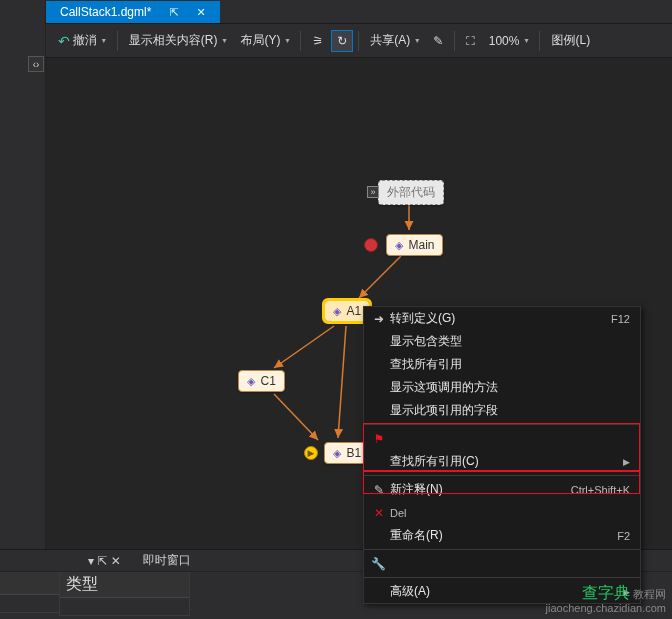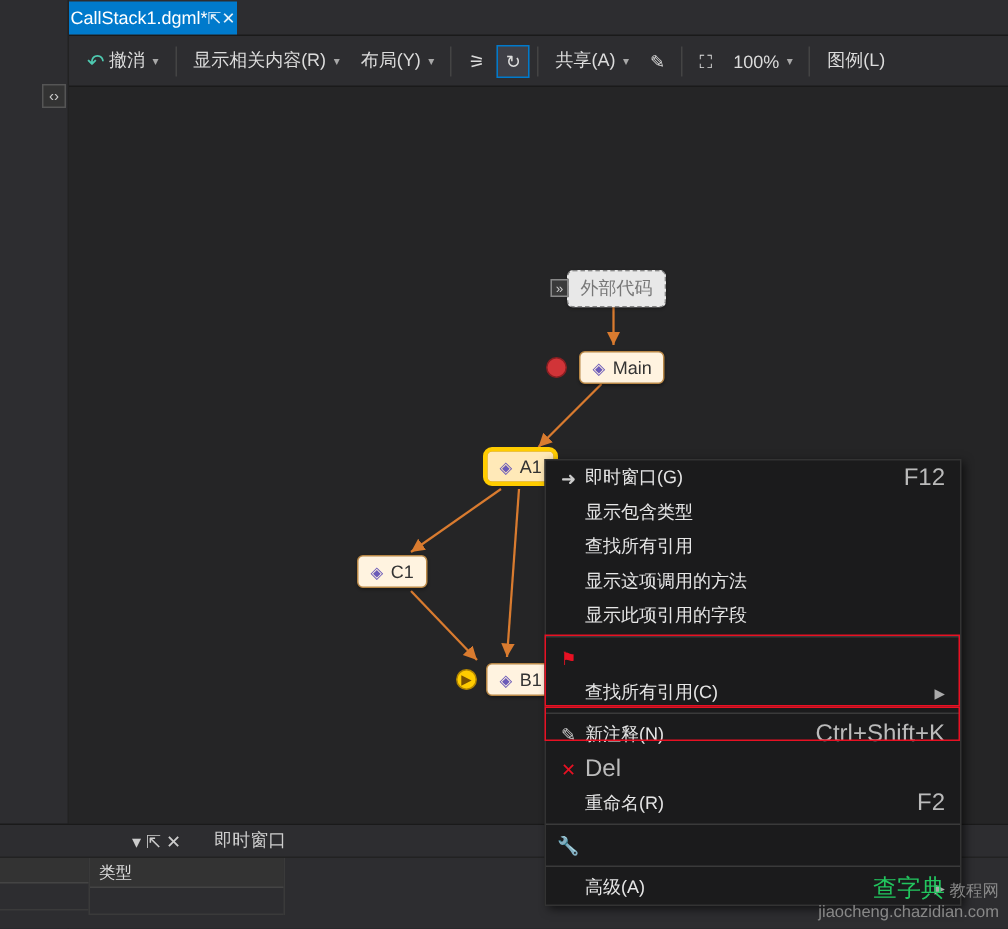--- a/index.html
+++ b/index.html
@@ -1,20 +1,20 @@
 <!DOCTYPE html>
 <html><head>
 <meta charset="utf-8">
 <style>
 * { margin: 0; padding: 0; box-sizing: border-box; font-family: "Microsoft YaHei", "Segoe UI", sans-serif; }
 body { background: #2d2d30; color: #f1f1f1; width: 672px; height: 619px; position: relative; overflow: hidden; font-size: 12px; }
 
 
 .tab-bar { background: #2d2d30; height: 24px; display: flex; align-items: flex-end; padding-left: 46px; border-bottom: 1px solid #1a1a1a; }
-.tab { background: #007acc; color: #fff; height: 22px; display: flex; align-items: center; padding: 0 1px; gap: 0; font-size: 12px; justify-content: flex-end; }
+.tab { background: #007acc; color: #fff; height: 22px; display: flex; align-items: center; padding: 0 14px; gap: 18px; font-size: 12px; justify-content: flex-end; }
 .tab .pin, .tab .close { font-size: 11px; opacity: .9; }
 .left-gutter { position: absolute; left: 0; top: 0; width: 46px; height: 100%; background: #2d2d30; border-right: 1px solid #222; }
 .gutter-collapse { position: absolute; left: 28px; top: 56px; width: 16px; height: 16px; background: #333; border: 1px solid #555; display:flex; align-items:center; justify-content:center; font-size:10px; color:#ccc;}
 
 
 .toolbar { height: 34px; background: #2d2d30; display: flex; align-items: center; padding-left: 52px; gap: 2px; border-bottom: 1px solid #1a1a1a; }
 .tb-btn { display: flex; align-items: center; gap: 3px; padding: 3px 5px; color: #dcdcdc; font-size: 12px; border: 1px solid transparent; }
 .tb-btn.active { background: #3f3f46; border: 1px solid #007acc; }
 .tb-sep { width: 1px; height: 20px; background: #444; margin: 0 3px; }
 .tb-drop { font-size: 8px; margin-left: 2px; opacity: .7; }
@@ -31,33 +31,33 @@
 .yellow-arrow { position: absolute; width: 14px; height: 14px; background: #ffcc00; border-radius: 50%; border:1px solid #b38600; display:flex; align-items:center; justify-content:center; font-size:9px; color:#7a5200;}
 .expander { position:absolute; width:12px; height:12px; border:1px solid #888; background:#3a3a3a; color:#ccc; font-size:9px; display:flex; align-items:center; justify-content:center; }
 
 svg.edges { position: absolute; left:0; top:0; width:100%; height:100%; pointer-events:none; }
 
 
 .ctx { position: absolute; left: 363px; top: 306px; width: 278px; background: #1b1b1c; border: 1px solid #333; box-shadow: 2px 2px 6px rgba(0,0,0,.6); z-index: 50; }
 .ctx-row { display: flex; align-items: center; height: 23px; padding: 0 10px 0 4px; color: #e6e6e6; font-size: 12px; position: relative; }
 .ctx-icon { width: 22px; display:flex; justify-content:center; font-size:12px; color:#ccc;}
 .ctx-label { flex: 1; }
-.ctx-key { color: #bbb; font-size: 16px; }
+.ctx-key { color: #bbb; font-size: 11px; }
 .ctx-sub { font-size: 9px; color: #aaa; }
 .ctx-sep { height: 1px; background: #3a3a3a; margin: 2px 0; }
 .redbox1 { position:absolute; border:1px solid #e81123; left:363px; top:423px; width:277px; height:48px; z-index:60; pointer-events:none;}
 .redbox2 { position:absolute; border:1px solid #e81123; left:363px; top:471px; width:277px; height:23px; z-index:60; pointer-events:none;}
 
 
 .bottom { position: absolute; left: 0; right: 0; bottom: 0; height: 70px; background: #2d2d30; border-top: 1px solid #1a1a1a; }
 .panel-tabs { height: 22px; display:flex; align-items:center; gap:6px; padding-left: 80px; border-bottom:1px solid #222; }
 .panel-tab { padding: 2px 8px; color:#ccc; font-size:12px; }
 .watch-area { display:flex; }
 .watch-col { width:130px; border-right:1px solid #3a3a3a; }
-.watch-hdr { background:#333; color:#ddd; font-size:11px; padding:2px 6px; border-bottom:1px solid #444;}
+.watch-hdr { background:#333; color:#ddd; font-size:16px; padding:2px 6px; border-bottom:1px solid #444;}
 .watch-cell { height:18px; border-bottom:1px solid #3a3a3a;}
 
 .watermark { position:absolute; right:6px; bottom:4px; text-align:right; color:#888; font-size:11px; line-height:1.2; z-index:70;}
 .watermark .big { font-size:16px; color:#22c55e; }
 </style>
 </head>
 <body>
 
 <div class="left-gutter"></div>
 <div class="gutter-collapse">‹›</div>
@@ -152,21 +152,21 @@
   <div class="yellow-arrow" style="left:258px; top:388px;">▶</div>
   <div class="node" style="left:278px; top:384px;">
     <span class="cube">◈</span>
     <span>B1</span>
   </div>
 </div>
 
 <div class="ctx">
   <div class="ctx-row">
     <span class="ctx-icon">➜</span>
-    <span class="ctx-label">即时窗口(G)</span>
+    <span class="ctx-label">转到定义(G)</span>
     <span class="ctx-key">F12</span>
   </div>
   <div class="ctx-row">
     <span class="ctx-icon"></span>
     <span class="ctx-label">显示包含类型</span>
   </div>
   <div class="ctx-row">
     <span class="ctx-icon"></span>
     <span class="ctx-label">查找所有引用</span>
   </div>

